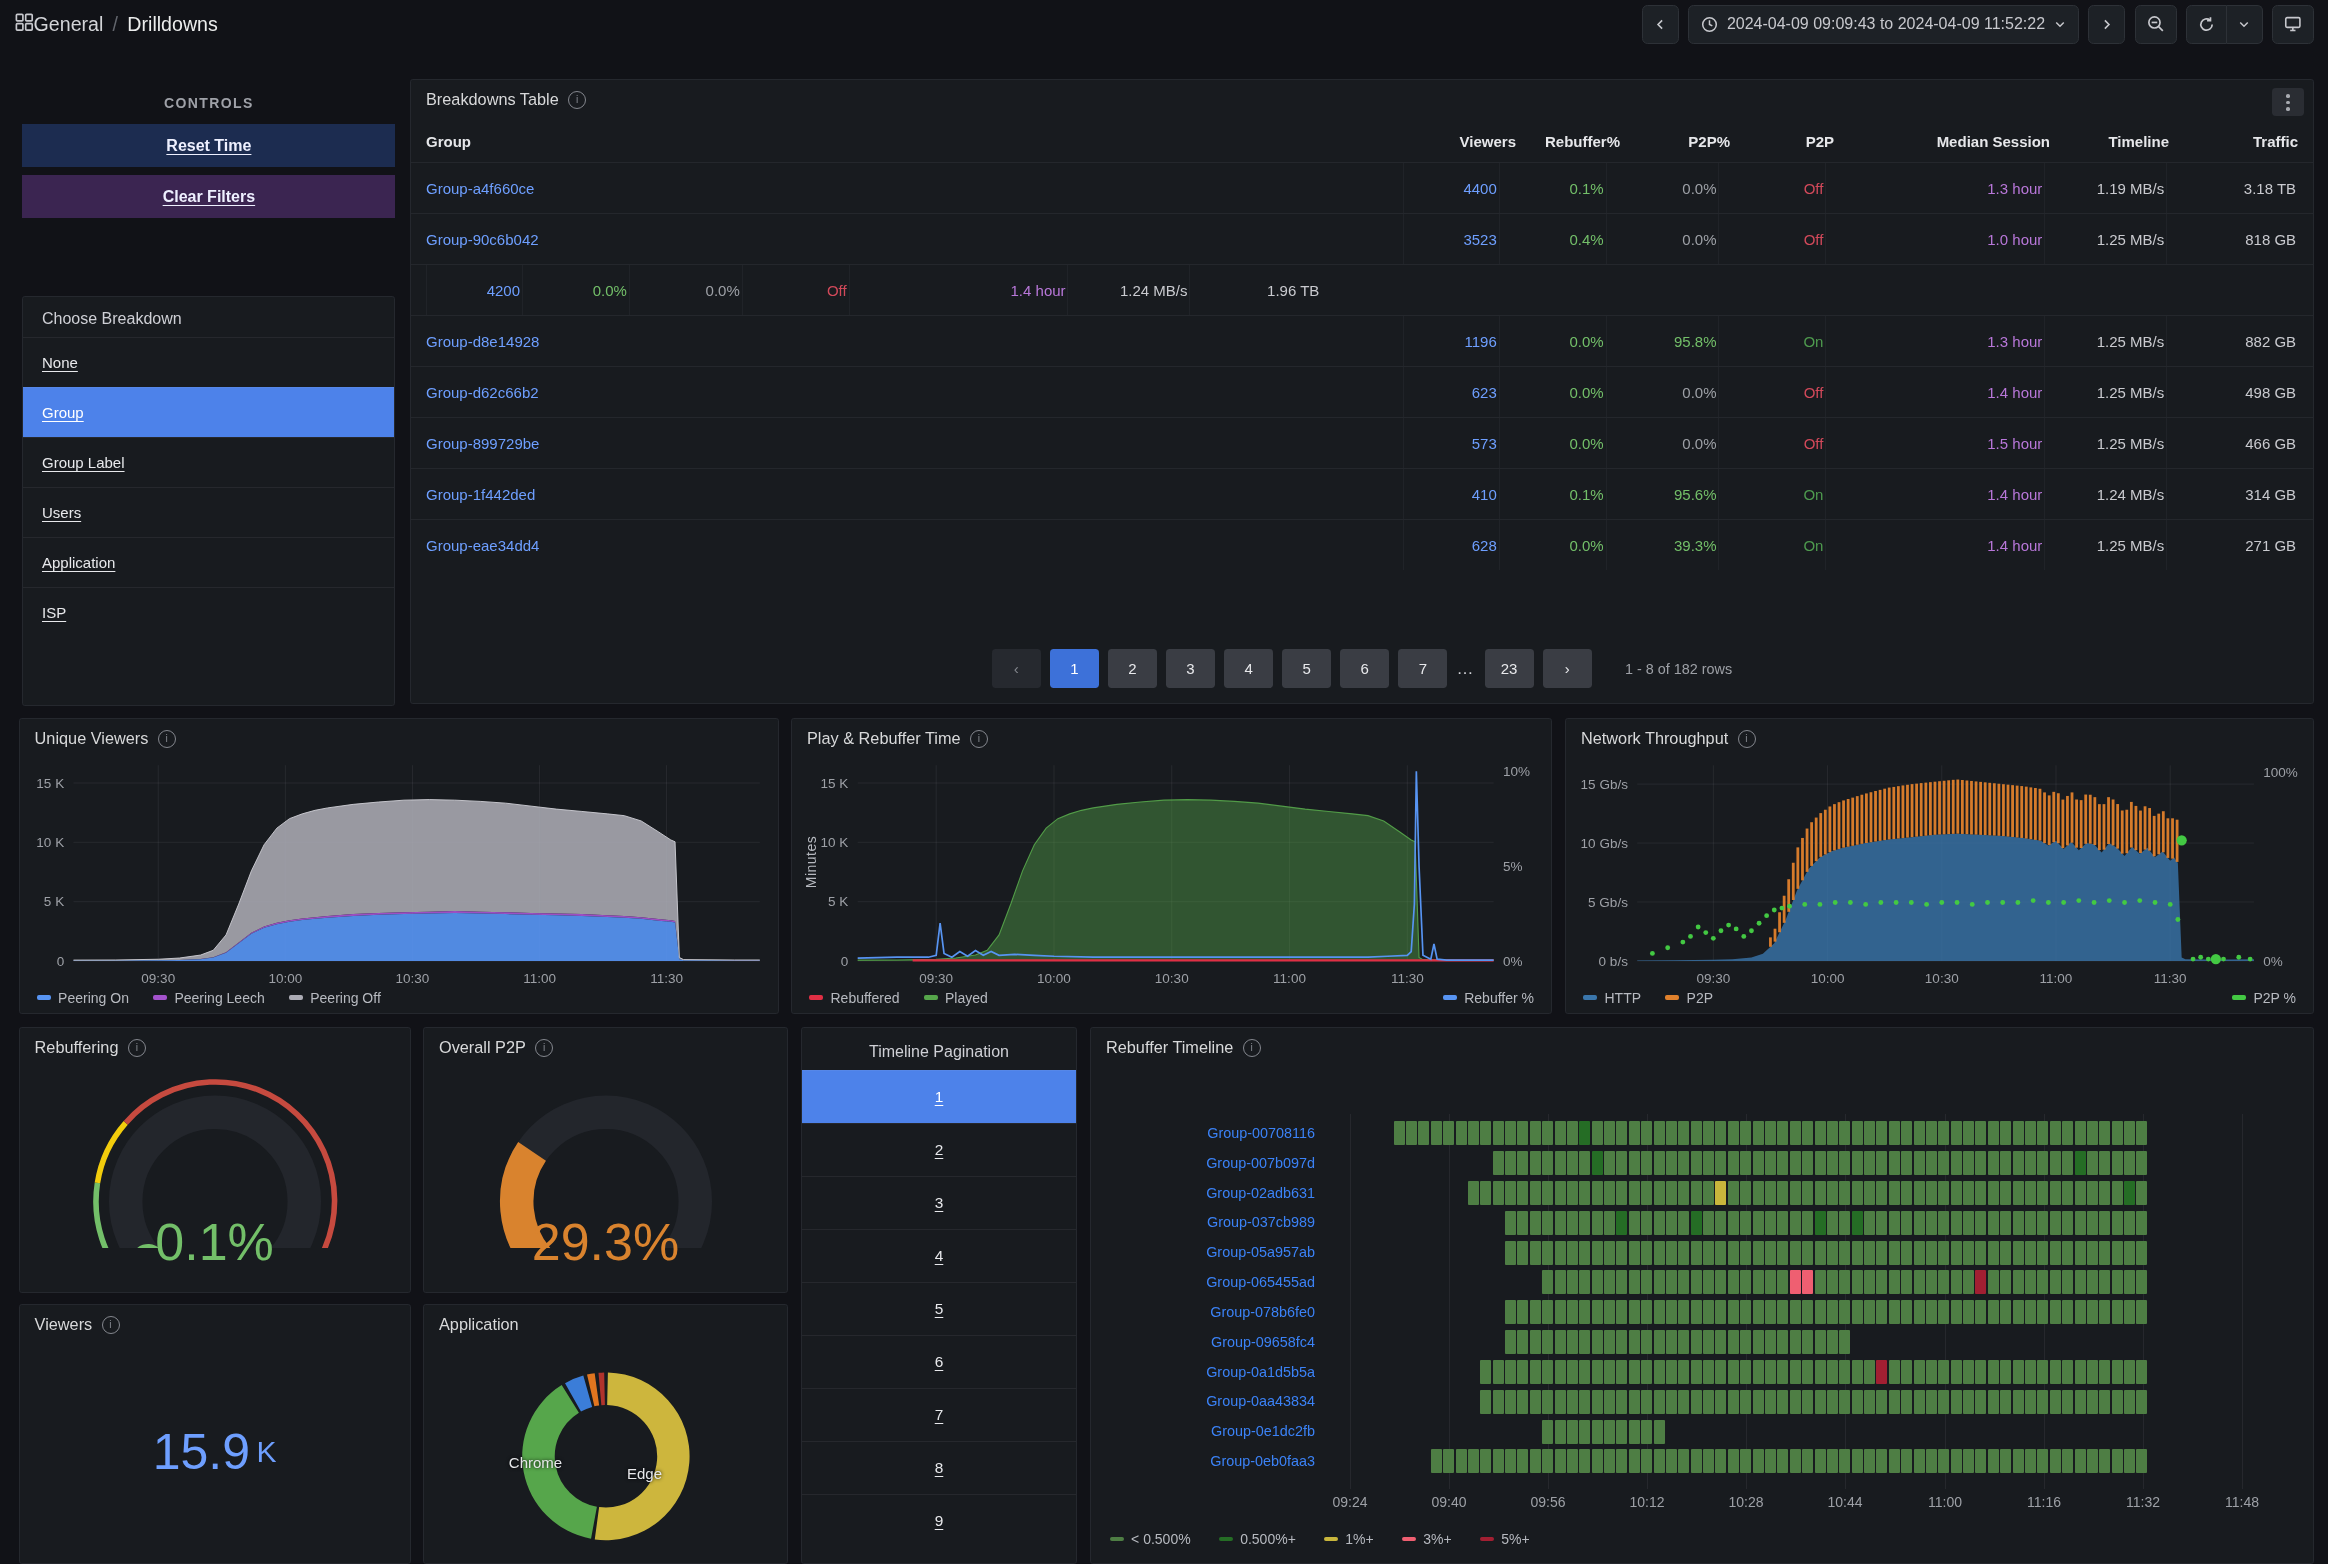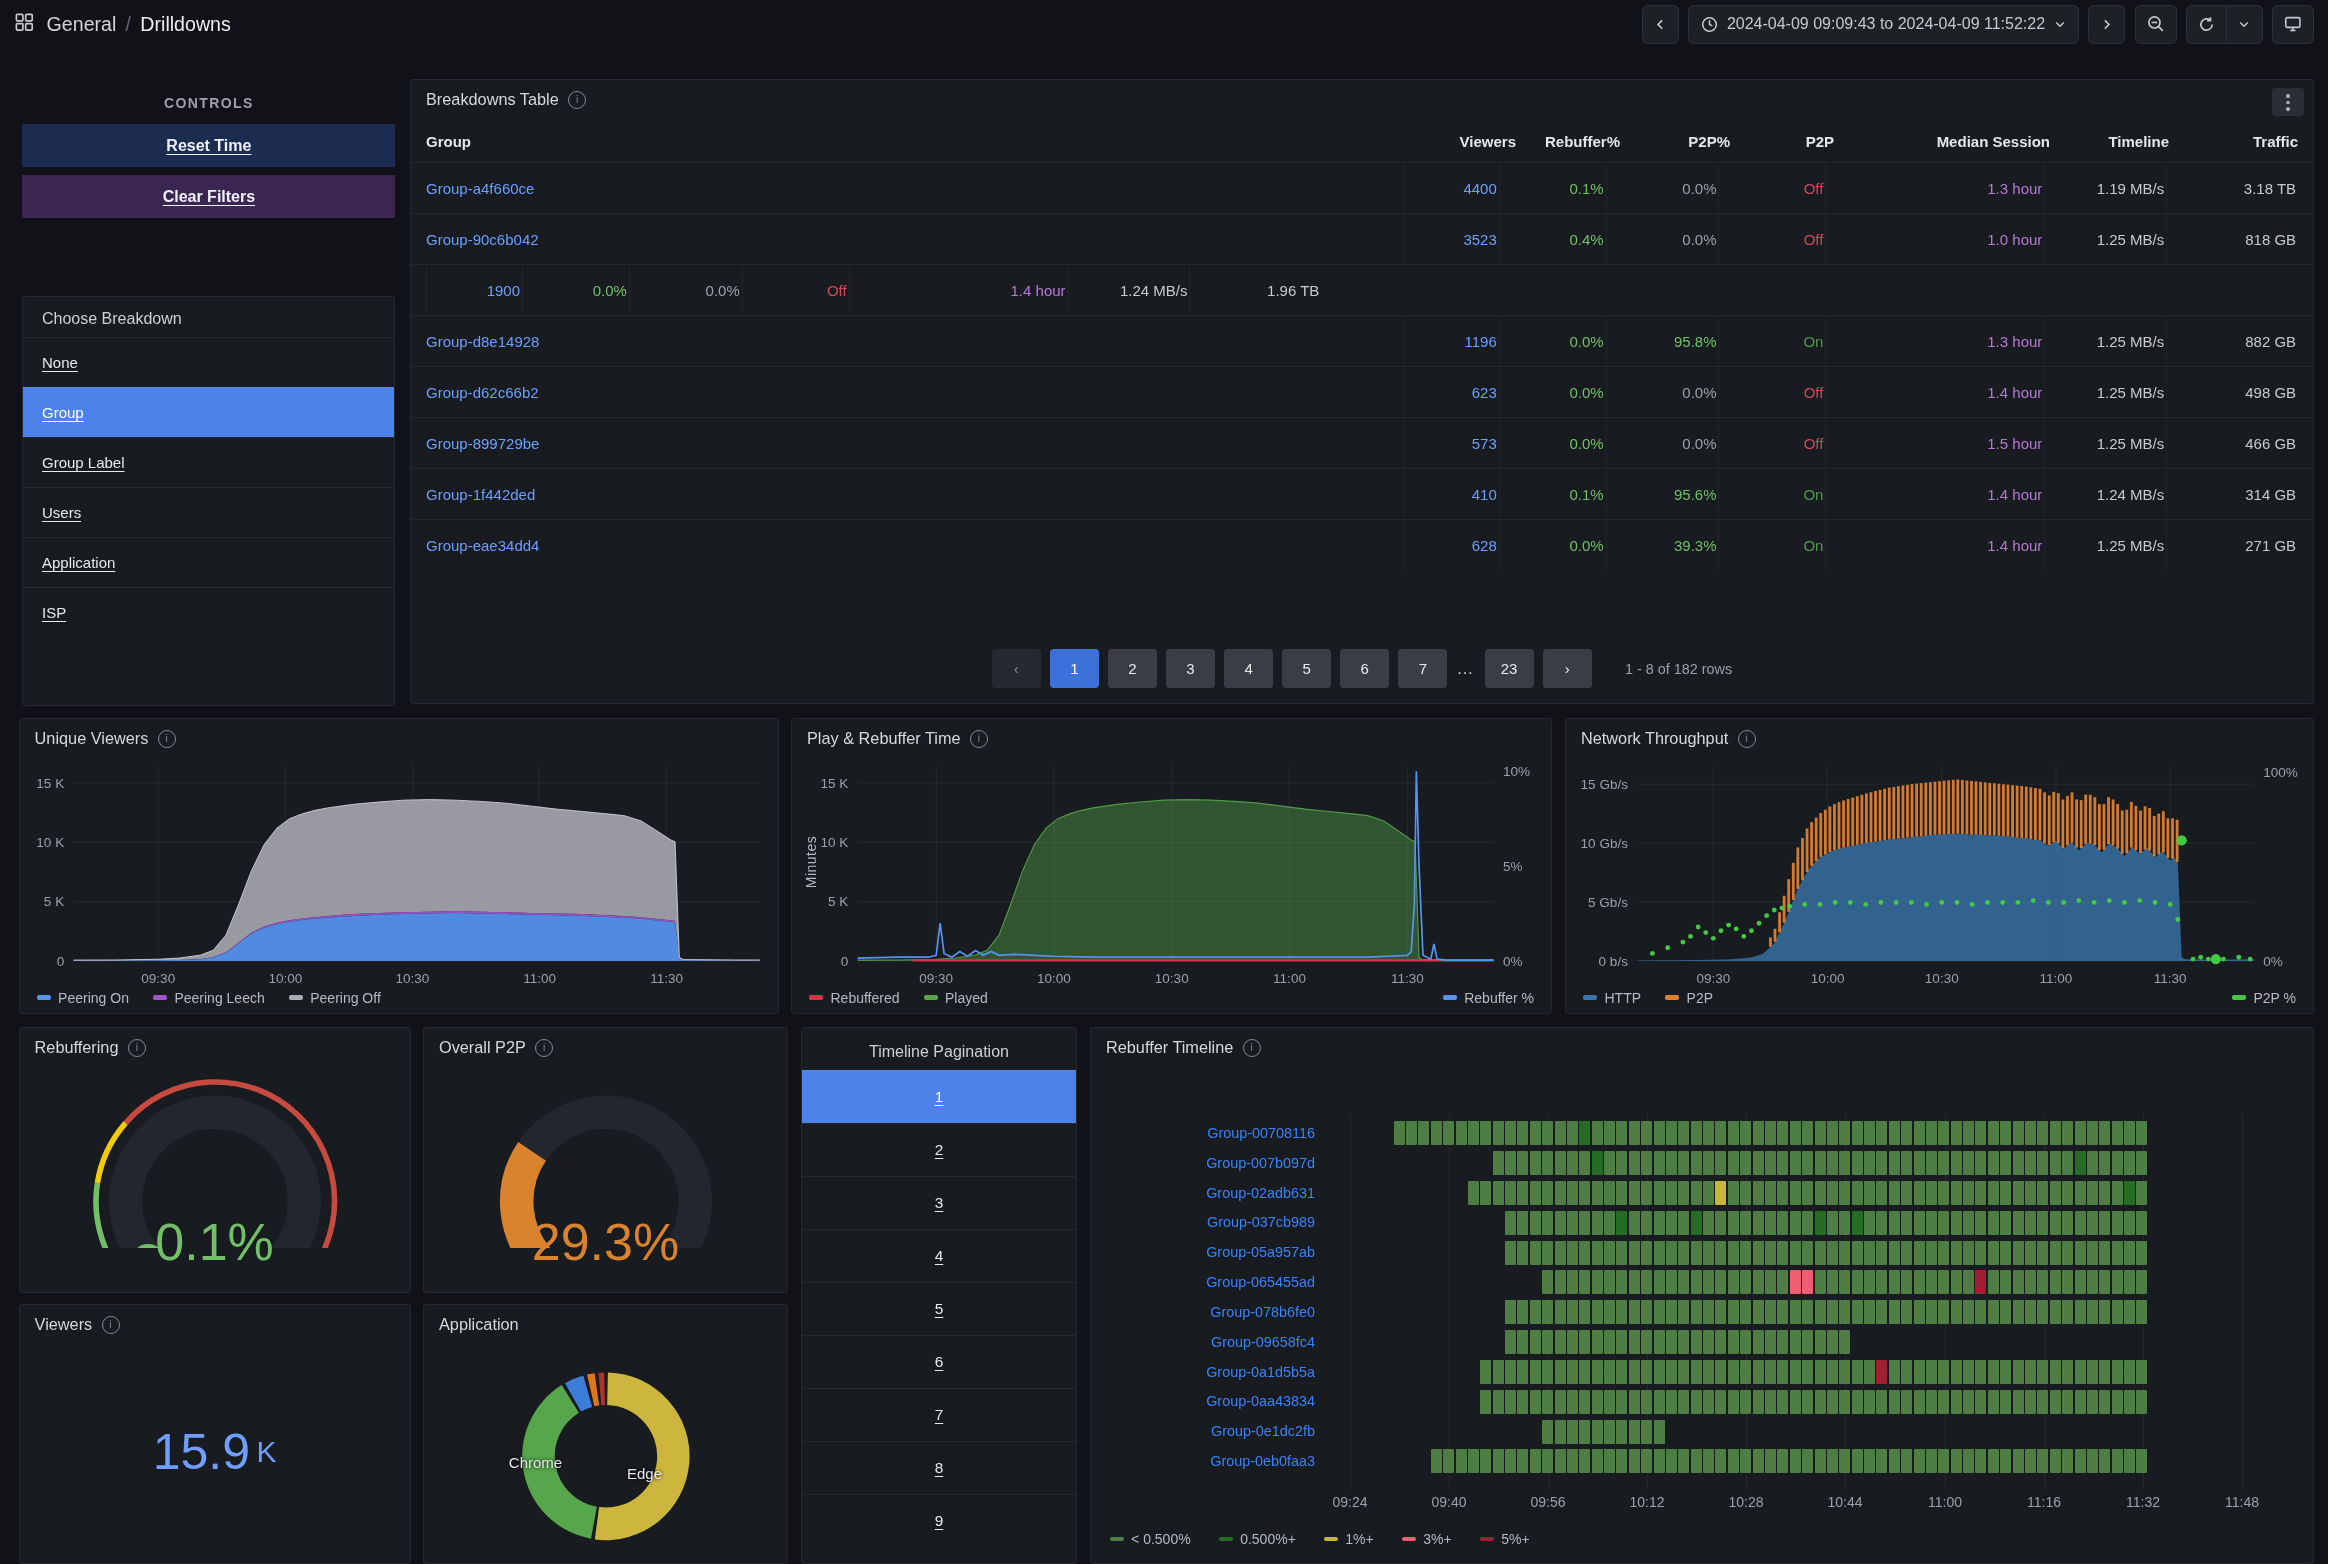--- a/index.html
+++ b/index.html
@@ -5,21 +5,21 @@
   html,body{margin:0;padding:0;background:#111217;}
   body{width:2329px;height:1564px;position:relative;overflow:hidden;
        font-family:"Liberation Sans",sans-serif;color:#d8d9da;-webkit-font-smoothing:antialiased;}
   .panel{position:absolute;background:#181b1f;border:0.9px solid #25282e;border-radius:2.8px;box-sizing:border-box;}
   .panel-head{display:flex;align-items:center;gap:9.3px;padding:10.3px 15px 4.7px;font-size:16.3px;color:#d8d9da;}
   .info-icon{width:16px;height:16px;border:1.4px solid #84878e;border-radius:50%;display:inline-flex;
              align-items:center;justify-content:center;font-size:10.3px;color:#84878e;flex:none;}
   
   #topbar{position:absolute;left:0;top:0;right:0;height:48px;display:flex;align-items:center;
           justify-content:space-between;padding:0 15px;box-sizing:border-box;}
-  .tb-left{display:flex;align-items:center;gap:13px;}
+  .tb-left{display:flex;align-items:center;}
   .crumb{font-size:19.6px;display:flex;align-items:center;gap:9.3px;}
   .crumb .sep{color:#63666d;}
   .tb-right{display:flex;align-items:center;gap:9.3px;}
   .tbtn{height:39px;background:#1d2126;border:0.9px solid #2d3137;border-radius:5.6px;color:#c7c8cd;
         display:inline-flex;align-items:center;justify-content:center;padding:0 11.2px;gap:9.3px;font-size:16px;
         font-family:inherit;cursor:pointer;}
   .tbtn svg{display:block;}
   .btn-group{display:flex;}
   .btn-group .tbtn:first-child{border-top-right-radius:0;border-bottom-right-radius:0;}
   .btn-group .tbtn:last-child{border-top-left-radius:0;border-bottom-left-radius:0;border-left:none;}
@@ -244,21 +244,21 @@
         <div class="cell c-group link">Group-90c6b042</div>
         <div class="cell c-viewers link">3523</div>
         <div class="cell c-rebuffer green">0.4%</div>
         <div class="cell c-p2ppct dim">0.0%</div>
         <div class="cell c-p2p off">Off</div>
         <div class="cell c-session purple">1.0 hour</div>
         <div class="cell c-bitrate light">1.25 MB/s</div>
         <div class="cell c-traffic light">818 GB</div>
       </div>
       <div class="trow">
-        <div class="cell c-viewers link">1900</div>
+        <div class="cell c-viewers link">4200</div>
         <div class="cell c-rebuffer green">0.0%</div>
         <div class="cell c-p2ppct dim">0.0%</div>
         <div class="cell c-p2p off">Off</div>
         <div class="cell c-session purple">1.4 hour</div>
         <div class="cell c-bitrate light">1.24 MB/s</div>
         <div class="cell c-traffic light">1.96 TB</div>
       </div>
       <div class="trow">
         <div class="cell c-group link">Group-d8e14928</div>
         <div class="cell c-viewers link">1196</div>

